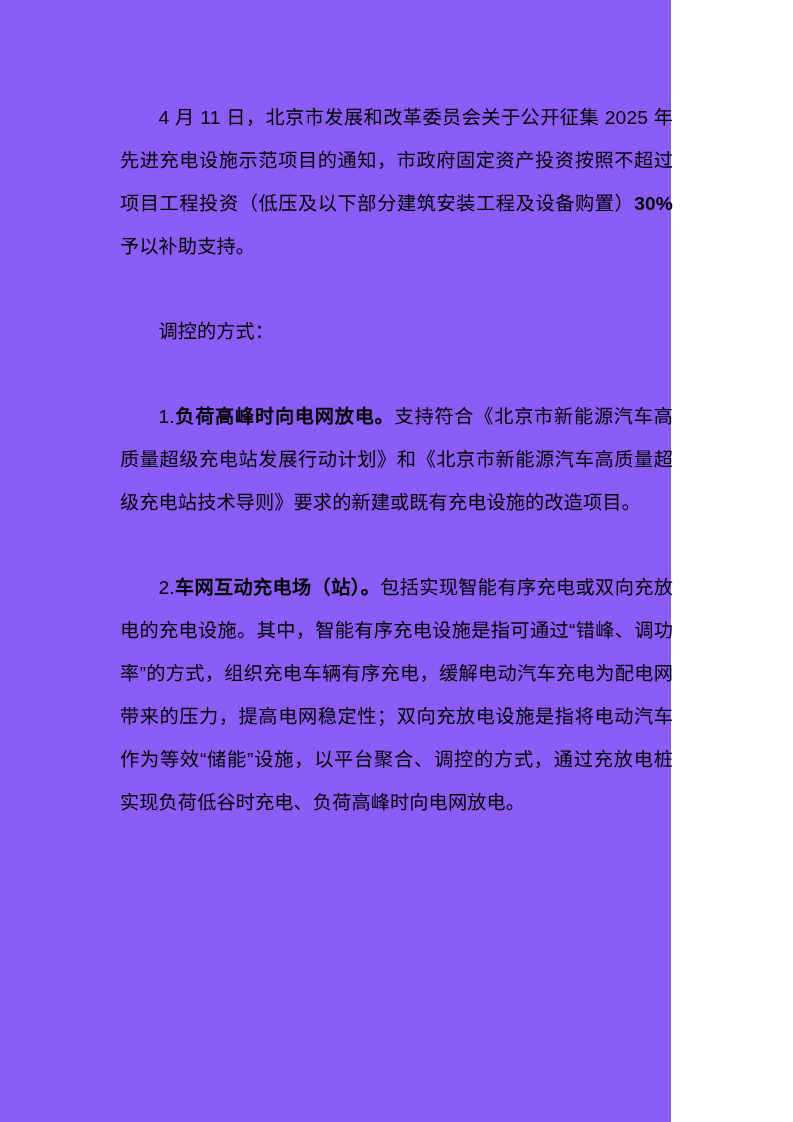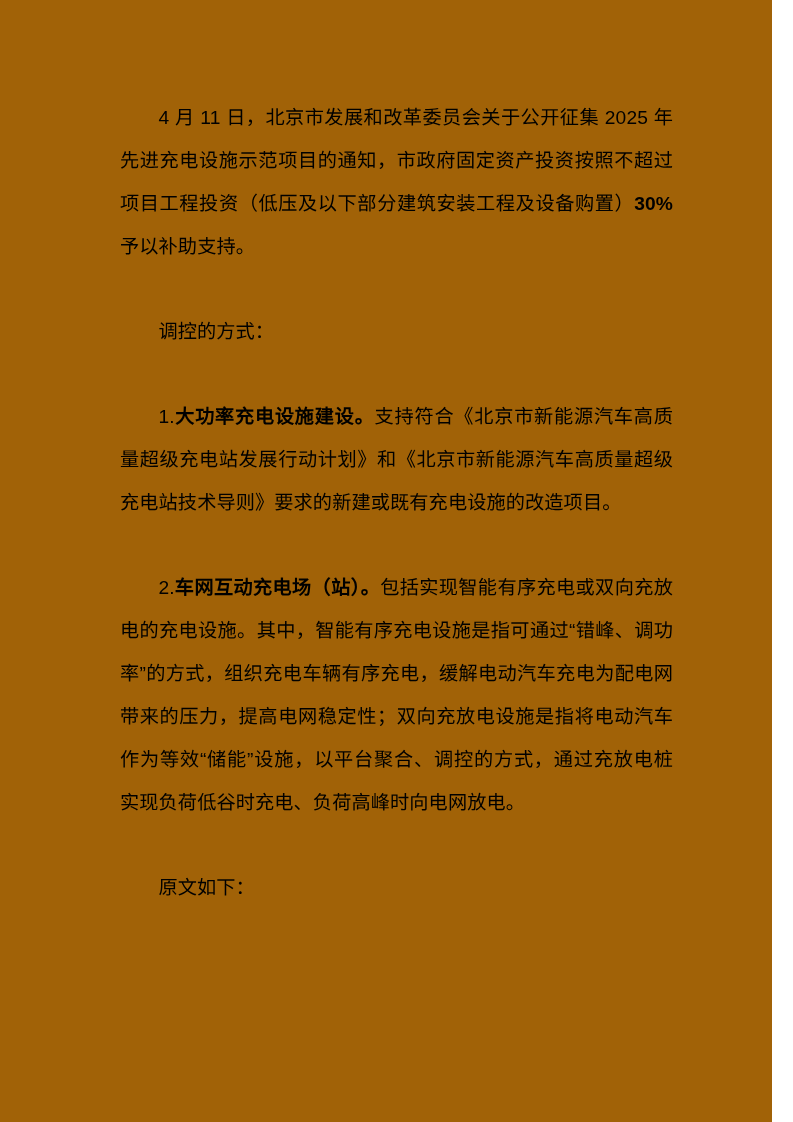--- a/index.html
+++ b/index.html
@@ -12,23 +12,23 @@
     width: 793px;
     height: 1122px;
     overflow: hidden;
     font-family: "Liberation Sans", "DejaVu Sans", sans-serif;
     color: #000000;
     -webkit-font-smoothing: antialiased;
   }
 
   .page {
     position: relative;
-    width: 772px;
+    width: 671px;
     height: 1122px;
-    background: #a16207;
+    background: #8b5cf6;
     box-sizing: border-box;
   }
 
   .doc-body {
     position: absolute;
     left: 120px;
     top: 96px;
     width: 553px;
   }
 
@@ -60,17 +60,16 @@
     font-weight: 400;
   }
 </style>
 </head>
 <body>
 
 <div class="page">
   <div class="doc-body">
       <p class="para indent"><span class="run-num">4 月 11 日，北京市发展和改革委员会关于公开征集 2025 年先进充电设施示范项目的通知，市政府固定资产投资按照不超过项目工程投资（低压及以下部分建筑安装工程及设备购置）</span><span class="run-bold">30%</span><span class="run-num">予以补助支持。</span></p>
       <p class="para indent"><span class="run-num">调控的方式：</span></p>
-      <p class="para indent"><span class="run-num">1.</span><span class="run-bold">大功率充电设施建设。</span><span class="run-num">支持符合《北京市新能源汽车高质量超级充电站发展行动计划》和《北京市新能源汽车高质量超级充电站技术导则》要求的新建或既有充电设施的改造项目。</span></p>
+      <p class="para indent"><span class="run-num">1.</span><span class="run-bold">负荷高峰时向电网放电。</span><span class="run-num">支持符合《北京市新能源汽车高质量超级充电站发展行动计划》和《北京市新能源汽车高质量超级充电站技术导则》要求的新建或既有充电设施的改造项目。</span></p>
       <p class="para indent"><span class="run-num">2.</span><span class="run-bold">车网互动充电场（站）。</span><span class="run-num">包括实现智能有序充电或双向充放电的充电设施。其中，智能有序充电设施是指可通过“错峰、调功率”的方式，组织充电车辆有序充电，缓解电动汽车充电为配电网带来的压力，提高电网稳定性；双向充放电设施是指将电动汽车作为等效“储能”设施，以平台聚合、调控的方式，通过充放电桩实现负荷低谷时充电、负荷高峰时向电网放电。</span></p>
-      <p class="para indent"><span class="run-num">原文如下：</span></p>
     </div>
 </div>
 
 </body></html>

